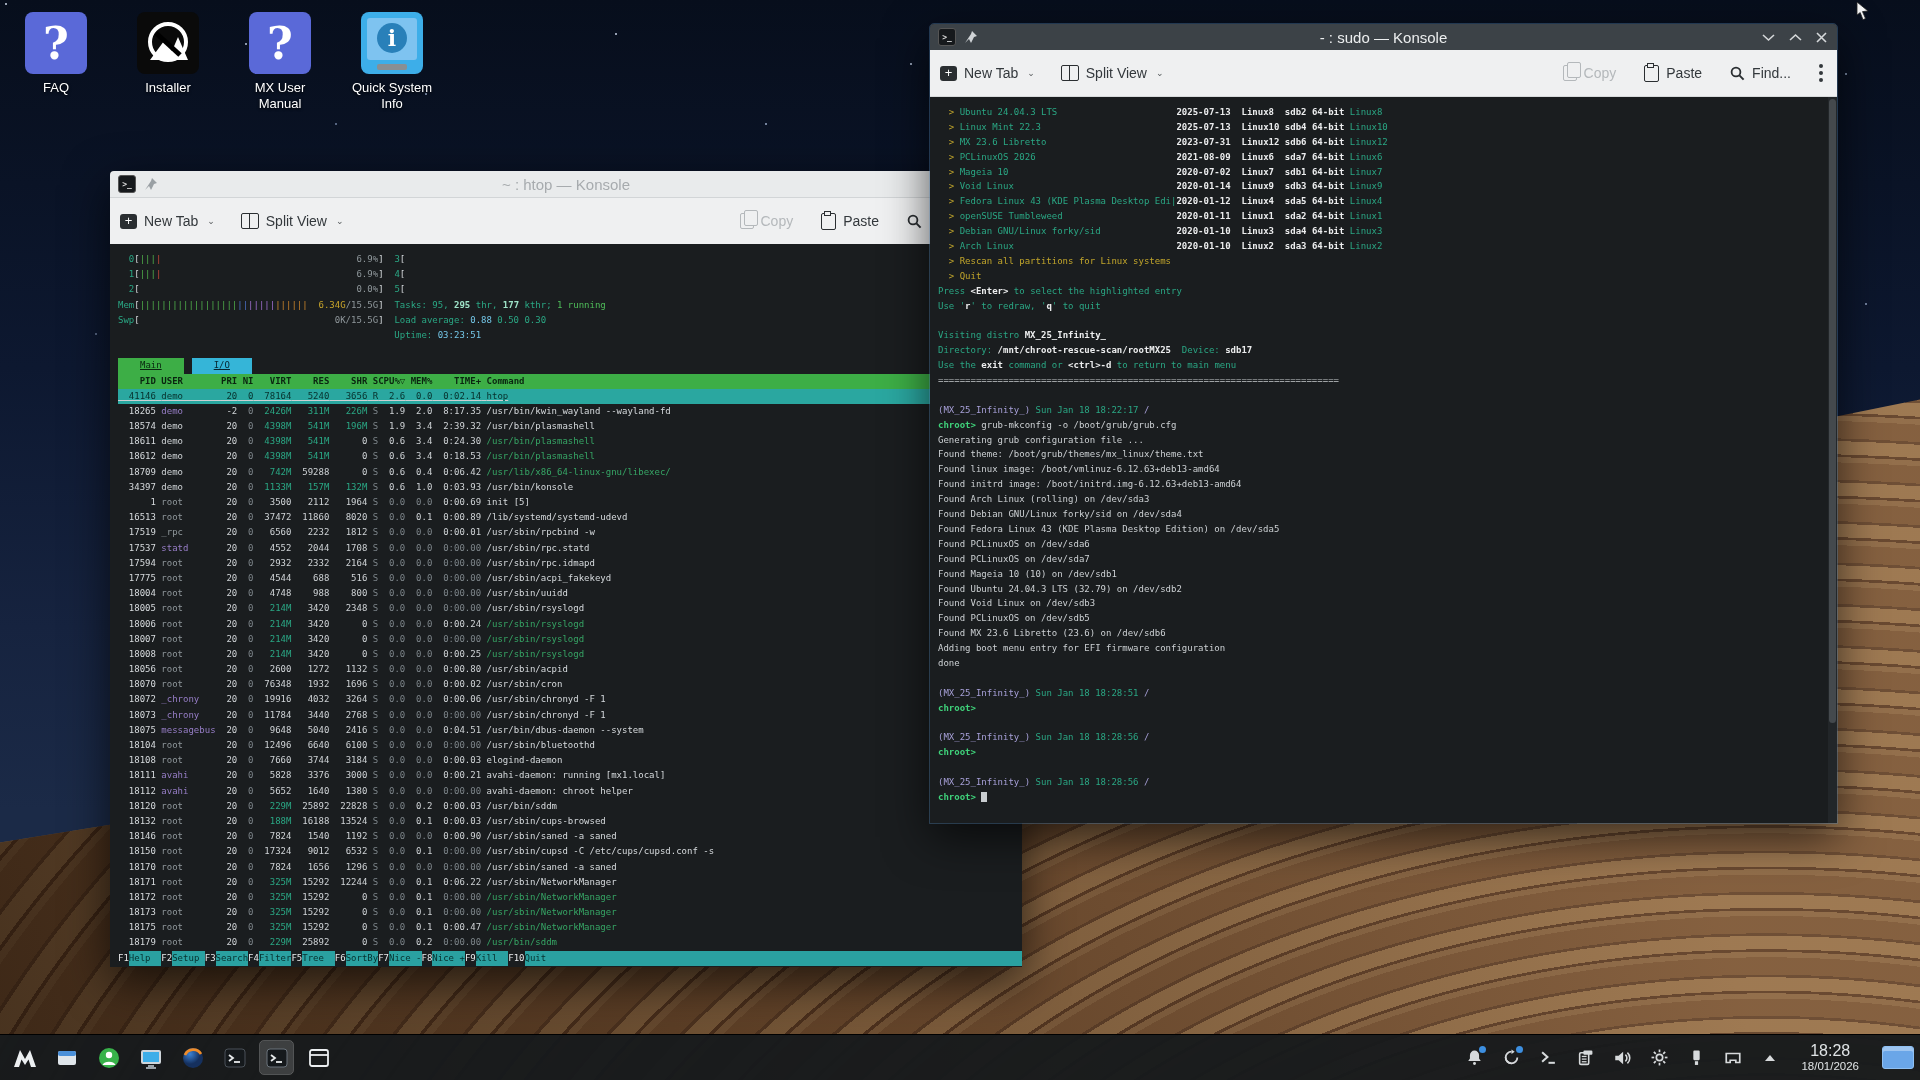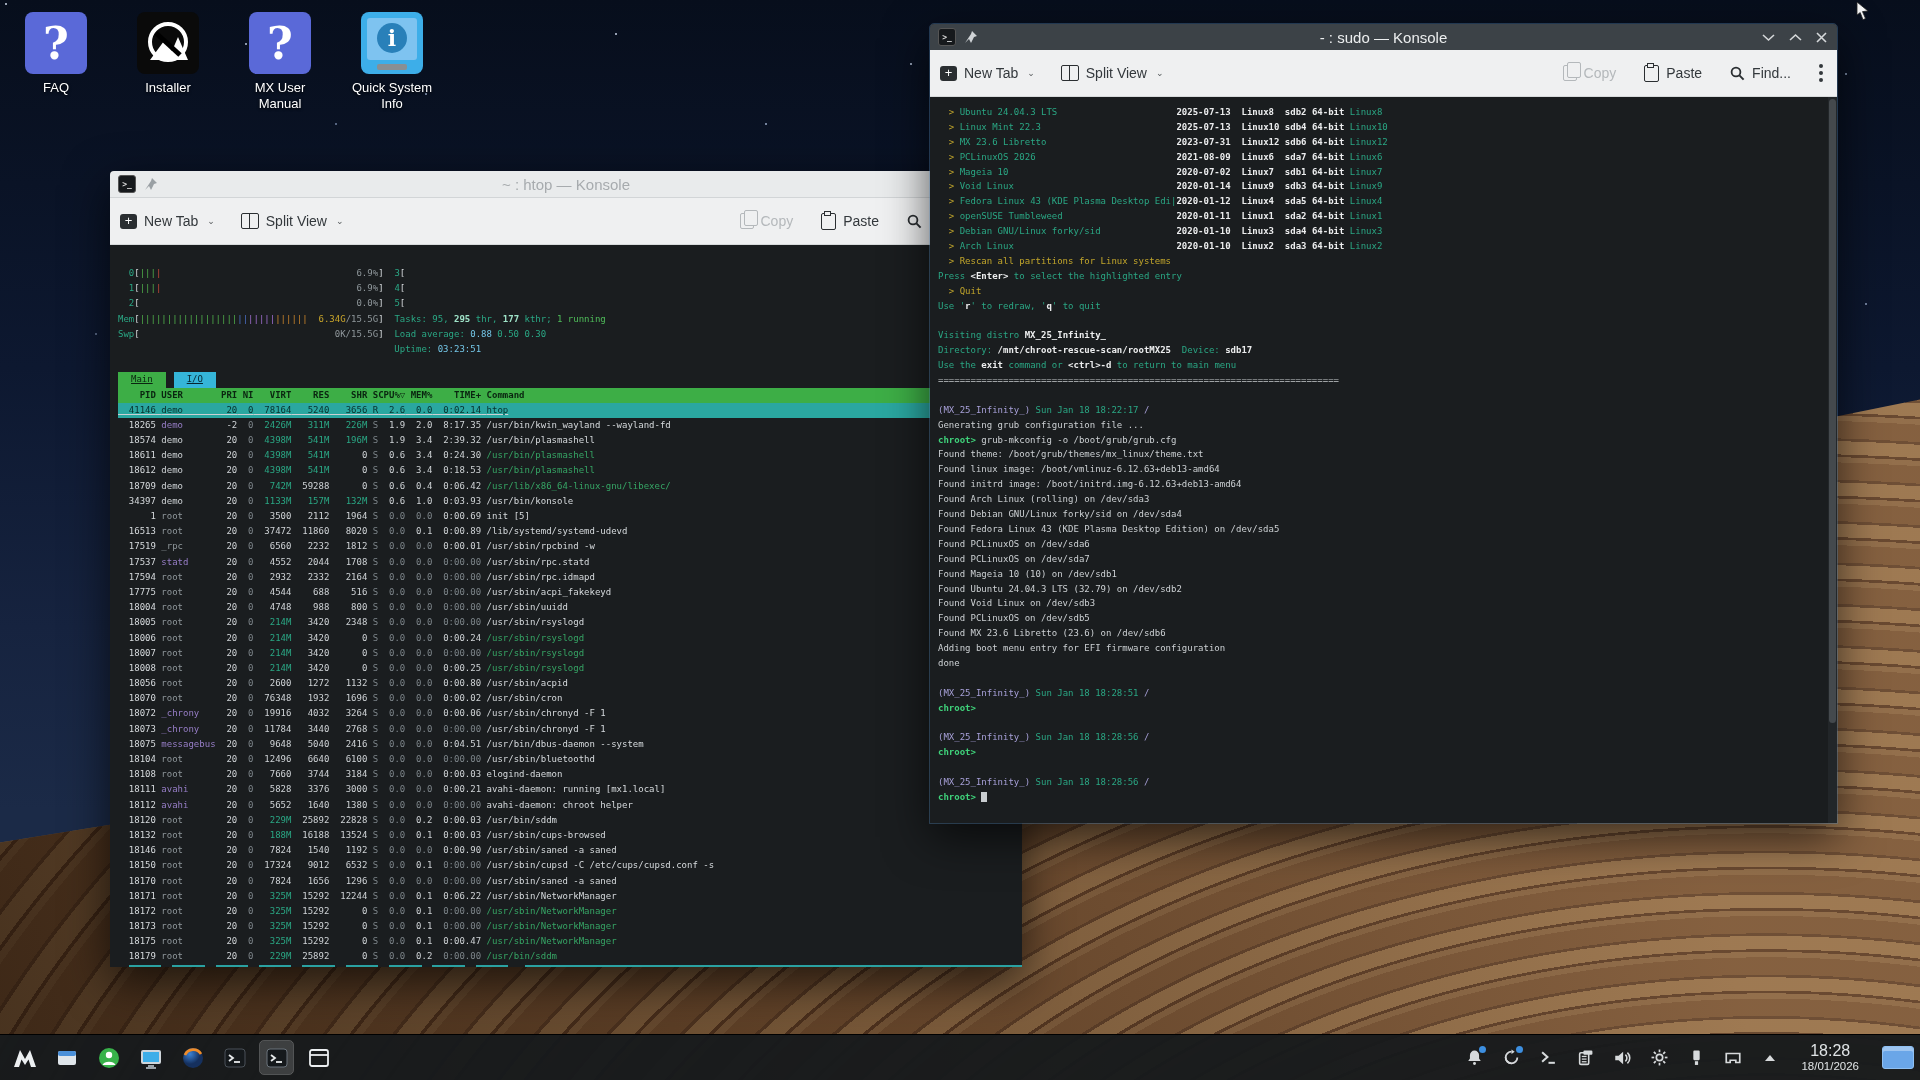--- a/index.html
+++ b/index.html
@@ -70,21 +70,21 @@
   
   .tg{color:#2aa784}.ty{color:#c2a62b}.tw{color:#ecedee;font-weight:700}.tp{color:#ccd0d3}
   .tl{color:#a7a0d8}.tb2{color:#3fd17a;font-weight:700}.tc{color:#74c7e8;font-weight:400}
   .teq{color:#c6c9cc}.twt{color:#9fe3c8;font-weight:700}.hgr{color:#4fbe5a}
   .hbar{color:#4fae4a}.hred{color:#c34a3a}.hpct{color:#8f979b}.hbr{color:#d6dadd}.hlab{color:#2aa784}
   .hblu{color:#4a6fc3}.hmag{color:#a06fd0}.horg{color:#c9842a}.hval{color:#c9a52a}.hdim{color:#8f979b}
   .h-pid{color:#d6dadd}.h-demo{color:#cfd3d6}.h-root{color:#8f979b}.h-pur{color:#977ec7}
   .h-num{color:#cfd3d6}.h-teal{color:#2aa784}.h-z{color:#7d858a}.h-cmd{color:#d6dadd}.h-cmdg{color:#36a565}
   .hhead{background:#3dae46;}.hhead span{color:#0a2510;font-weight:700;}
   .hsel{background:#2aa7a0;text-decoration:underline;}.hsel span{color:#07302c !important;font-weight:400;}
-  .htab{display:inline-block;padding:0 13px;font:9px/15.2px "DejaVu Sans Mono",monospace;text-decoration:underline;}
+  .htab{display:inline-block;padding:0 22px;font:9px/15.2px "DejaVu Sans Mono",monospace;text-decoration:underline;}
   .htab-main{background:#3dae46;color:#0a2510;}
   .htab-io{background:#35b5d8;color:#062630;margin-left:8px;}
   .fbar{display:flex;}
   .fk{color:#e8eaec;}
   .fl{background:#2aa1a1;color:#06302e;}
   .fl-fill{flex:1;background:#2aa1a1;}
   .cur{background:#c9cdd0;color:#1a1d1f;}
   .scrollbar{position:absolute;top:0;right:0;width:9px;bottom:0;background:#222629;}
   .scrollbar .thumb{position:absolute;left:1px;right:1px;top:2px;height:86%;border-radius:4px;background:#44494d;}
   
@@ -180,21 +180,21 @@
           <span>Paste</span>
         </span>
         <span class="tbtn">
           <svg width="15" height="15" viewBox="0 0 15 15">
               <circle cx="6" cy="6" r="4.4" fill="none" stroke="#2a2e31" stroke-width="1.8"></circle>
               <line x1="9.4" y1="9.4" x2="13.6" y2="13.6" stroke="#2a2e31" stroke-width="2"></line>
             </svg>
         </span>
       </div>
     </div>
-    <div class="term" style="top:87px;">
+    <div class="term" style="top:73px;">
       <div id="htop-body" style="padding:8px 0 0 8px;">
           <div class="line"><span class="hlab">  0</span><span class="hbr">[</span><span class="hbar">|||</span><span class="hred">|</span><span>                                    </span><span class="hpct">6.9%</span><span class="hbr">]</span><span>  </span><span class="hlab">3</span><span class="hbr">[</span></div>
           <div class="line"><span class="hlab">  1</span><span class="hbr">[</span><span class="hbar">|||</span><span class="hred">|</span><span>                                    </span><span class="hpct">6.9%</span><span class="hbr">]</span><span>  </span><span class="hlab">4</span><span class="hbr">[</span></div>
           <div class="line"><span class="hlab">  2</span><span class="hbr">[</span><span>                                        </span><span class="hpct">0.0%</span><span class="hbr">]</span><span>  </span><span class="hlab">5</span><span class="hbr">[</span></div>
           <div class="line"><span class="hlab">Mem</span><span class="hbr">[</span><span class="hbar">||||||||||||||||||</span><span class="hblu">||</span><span class="hmag">|||||</span><span class="horg">||||||</span><span>  </span><span class="hval">6.34G</span><span class="hdim">/15.5G</span><span class="hbr">]</span><span>  </span><span class="tg">Tasks: </span><span class="tg">95, </span><span class="twt">295</span><span class="tg"> thr, </span><span class="twt">177</span><span class="tg"> kthr; </span><span class="hgr">1</span><span class="hgr"> running</span></div>
           <div class="line"><span class="hlab">Swp</span><span class="hbr">[</span><span>                                    </span><span class="hdim">0K/15.5G</span><span class="hbr">]</span><span>  </span><span class="tg">Load average: </span><span class="tc">0.88 </span><span class="tg">0.50 0.30</span></div>
           <div class="line"><span>                                                   </span><span class="tg">Uptime: </span><span class="tc">03:23:51</span></div>
           <div class="line"><span> </span></div>
           <div class="line"><span class="htab htab-main">Main</span><span class="htab htab-io">I/O</span></div>
           <div class="line hhead"><span class="h-pid">    PID</span><span> </span><span class="h-root">USER       </span><span class="h-num">PRI</span><span class="h-z"> NI</span><span class="h-num">   VIRT</span><span class="h-num">    RES</span><span class="h-num">    SHR</span><span class="h-z"> S</span><span class="h-num">CPU%▽</span><span class="h-num"> MEM%</span><span class="h-num">    TIME+</span><span> </span><span class="h-cmd">Command</span></div>
@@ -302,32 +302,32 @@
           <div class="rline"><span class="ty">  &gt; </span><span class="tg">Linux Mint 22.3                         </span><span class="tw">2025-07-13  Linux10 sdb4 64-bit </span><span class="tg">Linux10</span></div>
           <div class="rline"><span class="ty">  &gt; </span><span class="tg">MX 23.6 Libretto                        </span><span class="tw">2023-07-31  Linux12 sdb6 64-bit </span><span class="tg">Linux12</span></div>
           <div class="rline"><span class="ty">  &gt; </span><span class="tg">PCLinuxOS 2026                          </span><span class="tw">2021-08-09  Linux6  sda7 64-bit </span><span class="tg">Linux6</span></div>
           <div class="rline"><span class="ty">  &gt; </span><span class="tg">Mageia 10                               </span><span class="tw">2020-07-02  Linux7  sdb1 64-bit </span><span class="tg">Linux7</span></div>
           <div class="rline"><span class="ty">  &gt; </span><span class="tg">Void Linux                              </span><span class="tw">2020-01-14  Linux9  sdb3 64-bit </span><span class="tg">Linux9</span></div>
           <div class="rline"><span class="ty">  &gt; </span><span class="tg">Fedora Linux 43 (KDE Plasma Desktop Edi|</span><span class="tw">2020-01-12  Linux4  sda5 64-bit </span><span class="tg">Linux4</span></div>
           <div class="rline"><span class="ty">  &gt; </span><span class="tg">openSUSE Tumbleweed                     </span><span class="tw">2020-01-11  Linux1  sda2 64-bit </span><span class="tg">Linux1</span></div>
           <div class="rline"><span class="ty">  &gt; </span><span class="tg">Debian GNU/Linux forky/sid              </span><span class="tw">2020-01-10  Linux3  sda4 64-bit </span><span class="tg">Linux3</span></div>
           <div class="rline"><span class="ty">  &gt; </span><span class="tg">Arch Linux                              </span><span class="tw">2020-01-10  Linux2  sda3 64-bit </span><span class="tg">Linux2</span></div>
           <div class="rline"><span class="ty">  &gt; Rescan all partitions for Linux systems</span></div>
+          <div class="rline"><span class="ty">  &gt; Quit</span></div>
           <div class="rline"><span class="tg">Press </span><span class="tw">&lt;Enter&gt;</span><span class="tg"> to select the highlighted entry</span></div>
-          <div class="rline"><span class="ty">  &gt; Quit</span></div>
           <div class="rline"><span class="tg">Use '</span><span class="tw">r</span><span class="tg">' to redraw, '</span><span class="tw">q</span><span class="tg">' to quit</span></div>
           <div class="rline"><span> </span></div>
           <div class="rline"><span class="tg">Visiting distro </span><span class="tw">MX_25_Infinity_</span></div>
           <div class="rline"><span class="tg">Directory: </span><span class="tw">/mnt/chroot-rescue-scan/rootMX25</span><span class="tg">  Device: </span><span class="tw">sdb17</span></div>
           <div class="rline"><span class="tg">Use the </span><span class="tw">exit</span><span class="tg"> command or </span><span class="tw">&lt;ctrl&gt;-d</span><span class="tg"> to return to main menu</span></div>
           <div class="rline"><span class="teq">==========================================================================</span></div>
           <div class="rline"><span> </span></div>
           <div class="rline"><span class="tl">(MX_25_Infinity_)</span><span class="tg"> Sun Jan 18 18:22:17 </span><span class="tl">/</span></div>
+          <div class="rline"><span class="tb2">chroot&gt;</span><span class="tp"> grub-mkconfig -o /boot/grub/grub.cfg</span></div>
           <div class="rline"><span class="tp">Generating grub configuration file ...</span></div>
-          <div class="rline"><span class="tb2">chroot&gt;</span><span class="tp"> grub-mkconfig -o /boot/grub/grub.cfg</span></div>
           <div class="rline"><span class="tp">Found theme: /boot/grub/themes/mx_linux/theme.txt</span></div>
           <div class="rline"><span class="tp">Found linux image: /boot/vmlinuz-6.12.63+deb13-amd64</span></div>
           <div class="rline"><span class="tp">Found initrd image: /boot/initrd.img-6.12.63+deb13-amd64</span></div>
           <div class="rline"><span class="tp">Found Arch Linux (rolling) on /dev/sda3</span></div>
           <div class="rline"><span class="tp">Found Debian GNU/Linux forky/sid on /dev/sda4</span></div>
           <div class="rline"><span class="tp">Found Fedora Linux 43 (KDE Plasma Desktop Edition) on /dev/sda5</span></div>
           <div class="rline"><span class="tp">Found PCLinuxOS on /dev/sda6</span></div>
           <div class="rline"><span class="tp">Found PCLinuxOS on /dev/sda7</span></div>
           <div class="rline"><span class="tp">Found Mageia 10 (10) on /dev/sdb1</span></div>
           <div class="rline"><span class="tp">Found Ubuntu 24.04.3 LTS (32.79) on /dev/sdb2</span></div>

